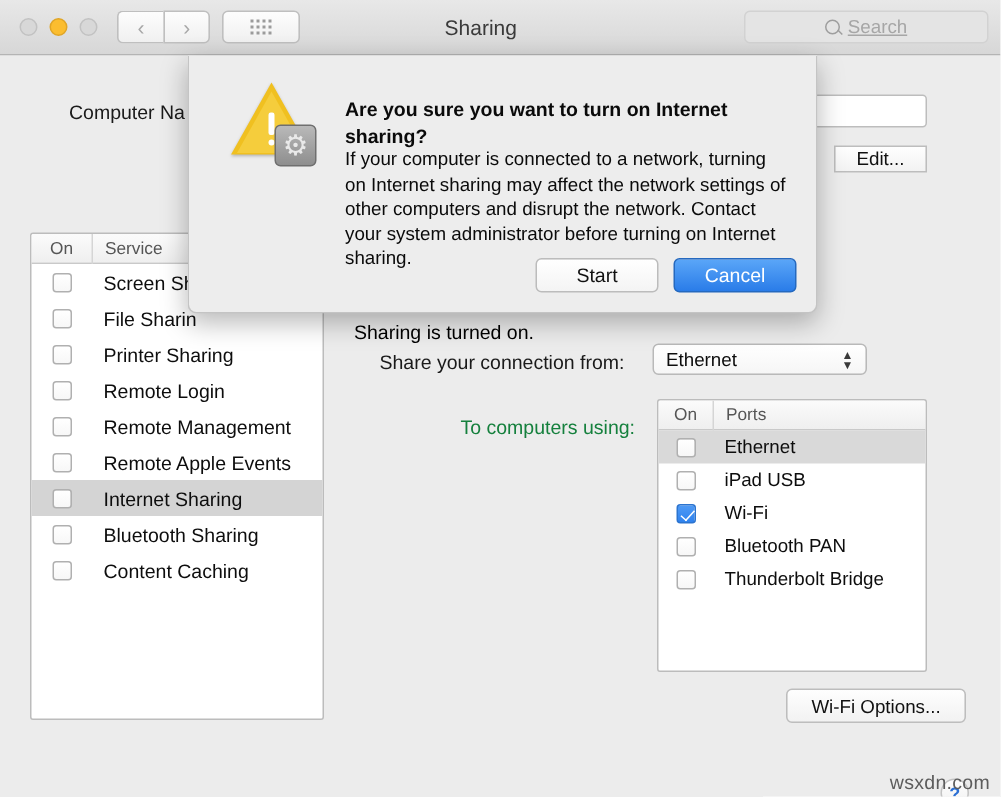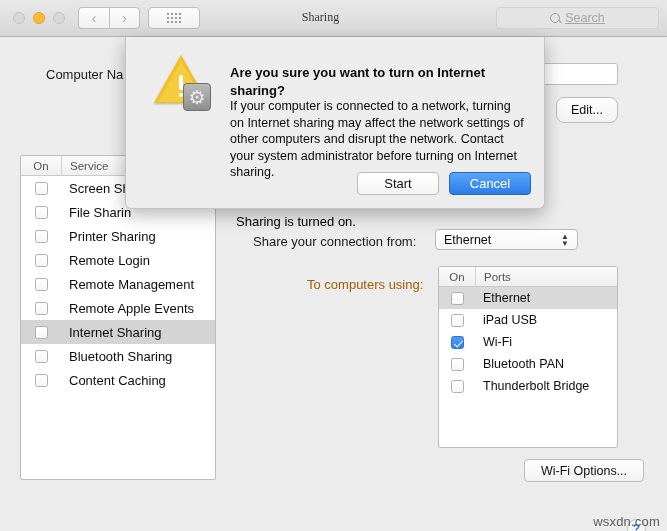--- a/index.html
+++ b/index.html
@@ -64,24 +64,23 @@
     display: flex; align-items: center; justify-content: center;
   }
   .dotgrid { display: grid; grid-template-columns: repeat(4, 2px); gap: 2px; }
   .dotgrid i { width: 2px; height: 2px; background: #9b9b9b; display: block; }
 
   .win-title {
     position: absolute;
     left: 0; top: 10px;
     width: 641px;
     text-align: center;
-    font-size: 12px;
+    font-size: 14px;
     color: #3a3a3a;
     font-weight: 400;
-    font-family: Liberation Serif, serif;
   }
 
   .searchbox {
     position: absolute;
     right: 8px; top: 7px;
     width: 163px; height: 22px;
     background: #e4e4e4;
     border: 1px solid #d2d2d2;
     border-radius: 4px;
     display: flex; align-items: center; justify-content: center;
@@ -120,24 +119,24 @@
     position: absolute;
     left: 186px; top: 26px;
     width: 432px; height: 22px;
     background: #fff;
     border: 1px solid #bdbdbd;
     border-radius: 3px;
   }
   .edit-btn {
     position: absolute;
     left: 556px; top: 60px;
-    width: 62px; height: 26px;
+    width: 62px; height: 18px;
     background: linear-gradient(to bottom,#fefefe,#f2f2f2);
     border: 1px solid #bdbdbd;
-    border-radius: 8px;
+    border-radius: 0;
     font-size: 12.5px;
     color: #111;
     display: flex; align-items: center; justify-content: center;
   }
 
   
   .svc-panel {
     position: absolute;
     left: 20px; top: 118px;
     width: 196px; height: 325px;
@@ -225,21 +224,21 @@
     transform: translateY(-50%);
     display: flex; flex-direction: column; gap: 2px;
     line-height: 0;
   }
   .popup-arrows span { font-size: 8px; color: #3a3a3a; line-height: 5px; }
 
   .to-computers-label {
     position: absolute;
     left: 307px; top: 240px;
     font-size: 13px;
-    color: #a16207;
+    color: #15803d;
   }
 
   .ports-panel {
     position: absolute;
     left: 438px; top: 229px;
     width: 180px; height: 182px;
     background: #fff;
     border: 1px solid #bcbcbc;
     border-radius: 2px;
     overflow: hidden;

